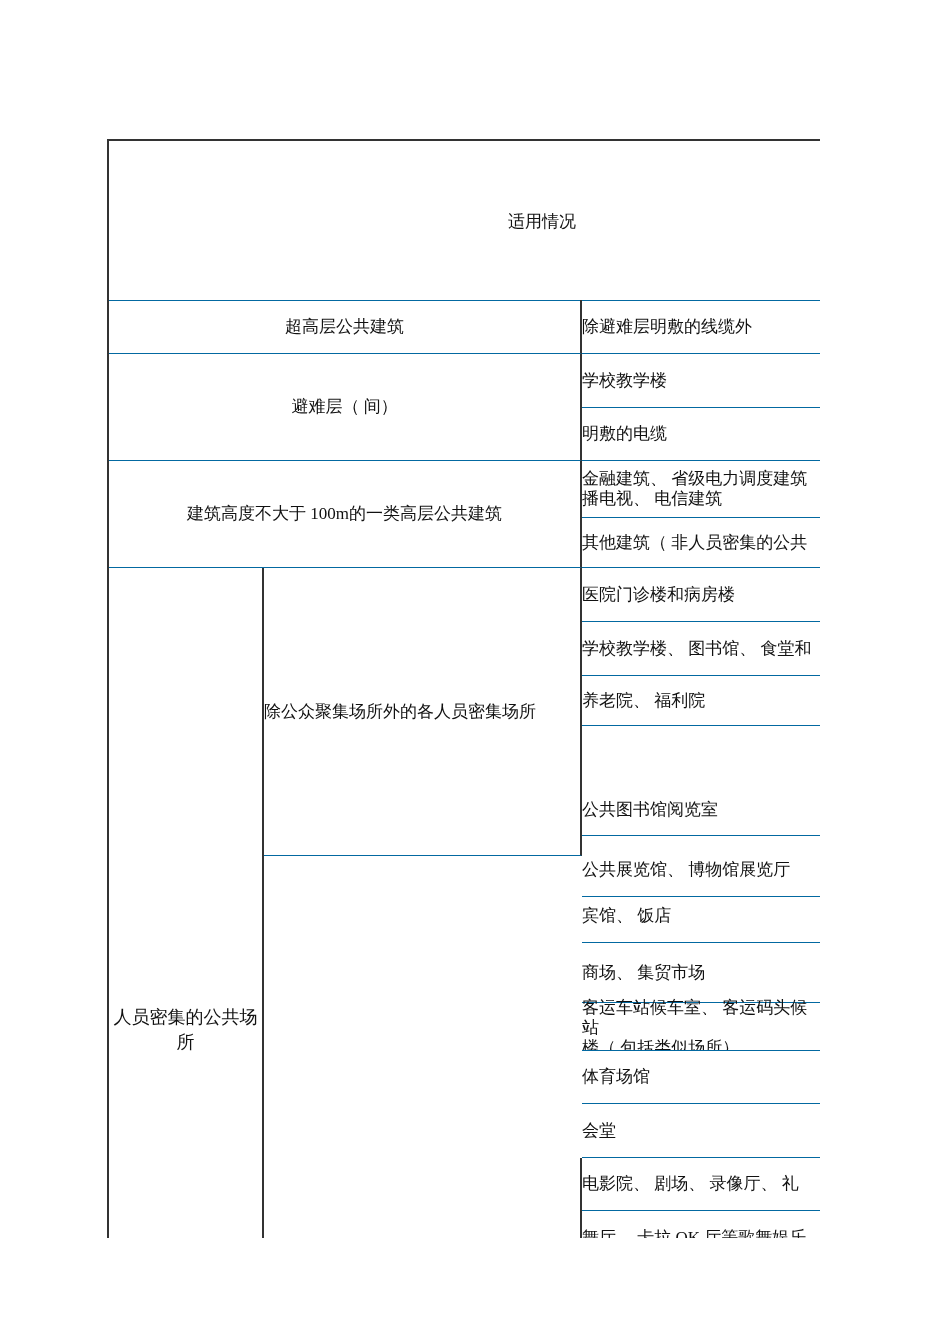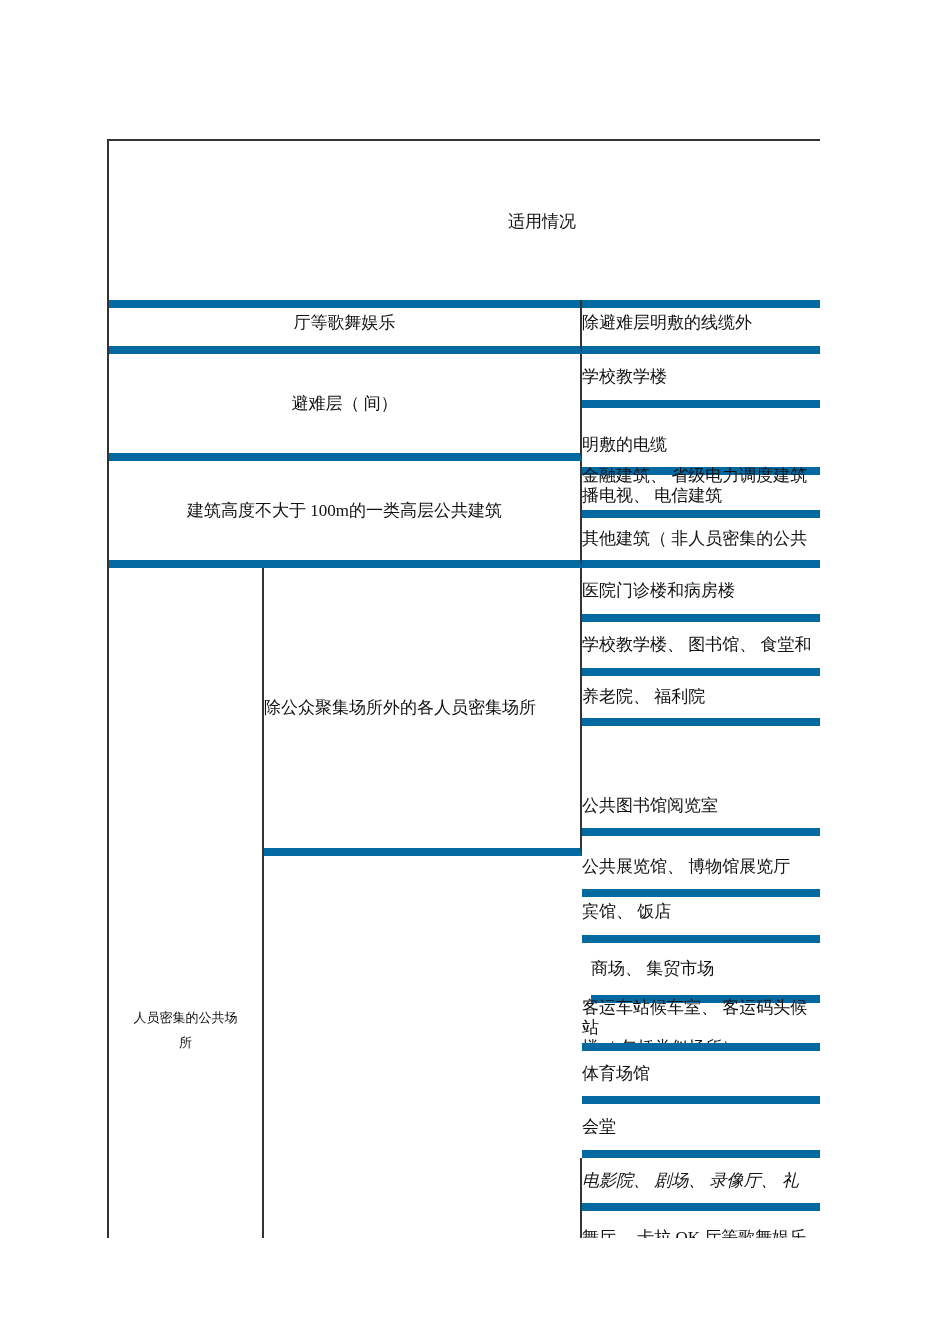--- a/index.html
+++ b/index.html
@@ -22,56 +22,56 @@
   }
   .cell{
     position:absolute;
     box-sizing:border-box;
     font-size:17px;
     line-height:24px;
     display:flex;
     align-items:center;
     overflow:hidden;
   }
-  .bb{border-bottom:8px solid #0369a1;}
+  .bb{border-bottom:1px solid #0369a1;}
   .br{border-right:2px solid #333;}
   .center{justify-content:center;text-align:center;}
   .leftpad{}
   .preline{white-space:pre-line;}
   .pre{white-space:pre;}
   .tight{line-height:20px;}
   .vtight{line-height:20px;align-items:flex-start;padding-top:2px;}
   .header-cell{position:absolute;left:0;top:0;width:711px;height:159px;}
   .header-label{
     position:absolute;left:433px;top:50%;
     transform:translate(-50%,-50%);
     font-size:17px;white-space:nowrap;
   }
   .cat-label{
     position:absolute;left:0;top:437px;width:100%;
     text-align:center;white-space:pre-line;
-    font-size:13px;line-height:25px;
+    font-size:18px;line-height:25px;
   }
   .g2{line-height:25px;}
 </style>
 </head>
 <body>
 
 <div class="doc-table">
 
   <div class="header-cell bb">
     <span class="header-label">适用情况</span>
   </div>
 
-  <div class="cell bb br center" style="left:0;top:159px;width:473px;height:54px;">厅等歌舞娱乐</div>
+  <div class="cell bb br center" style="left:0;top:159px;width:473px;height:54px;">超高层公共建筑</div>
   <div class="cell bb leftpad pre" style="left:473px;top:159px;width:240px;height:54px;">除避难层明敷的线缆外</div>
 
   <div class="cell bb br center" style="left:0;top:213px;width:473px;height:107px;">避难层（ 间）</div>
   <div class="cell bb leftpad pre" style="left:473px;top:213px;width:240px;height:54px;">学校教学楼</div>
-  <div class="cell bb leftpad pre" style="left:473px;top:267px;width:240px;height:53px;margin-top:14px;">明敷的电缆</div>
+  <div class="cell bb leftpad pre" style="left:473px;top:267px;width:240px;height:53px;">明敷的电缆</div>
 
   <div class="cell bb br center" style="left:0;top:320px;width:473px;height:107px;">建筑高度不大于 100m的一类高层公共建筑</div>
   <div class="cell bb leftpad pre tight" style="left:473px;top:320px;width:240px;height:57px;">金融建筑、 省级电力调度建筑
 播电视、 电信建筑</div>
   <div class="cell bb leftpad pre" style="left:473px;top:377px;width:240px;height:50px;">其他建筑（ 非人员密集的公共</div>
 
   <div class="cell br" style="left:0;top:427px;width:155px;height:671px;">
     <span class="cat-label">人员密集的公共场
 所</span>
   </div>
@@ -79,23 +79,23 @@
   <div class="cell bb br leftpad" style="left:155px;top:427px;width:318px;height:288px;">除公众聚集场所外的各人员密集场所</div>
   <div class="cell br" style="left:155px;top:1017px;width:318px;height:81px;"></div>
 
   <div class="cell bb leftpad pre" style="left:473px;top:427px;width:240px;height:54px;">医院门诊楼和病房楼</div>
   <div class="cell bb leftpad pre" style="left:473px;top:481px;width:240px;height:54px;">学校教学楼、 图书馆、 食堂和</div>
   <div class="cell bb leftpad pre" style="left:473px;top:535px;width:240px;height:50px;">养老院、 福利院</div>
   <div class="cell bb leftpad pre" style="left:473px;top:643px;width:240px;height:52px;">公共图书馆阅览室</div>
   <div class="cell bb leftpad pre" style="left:473px;top:695px;width:240px;height:53px;margin-top:8px;">公共展览馆、 博物馆展览厅</div>
 
   <div class="cell bb leftpad pre" style="left:473px;top:748px;width:240px;height:54px;">宾馆、 饭店</div>
-  <div class="cell bb leftpad pre" style="left:473px;top:802px;width:240px;height:60px;margin-left:9px;">商场、 集贸市场</div>
+  <div class="cell bb leftpad pre" style="left:473px;top:802px;width:240px;height:60px;">商场、 集贸市场</div>
   <div class="cell bb leftpad pre vtight" style="left:473px;top:855px;width:240px;height:55px;">客运车站候车室、 客运码头候
 站
 楼（ 包括类似场所）</div>
   <div class="cell bb leftpad pre" style="left:473px;top:910px;width:240px;height:53px;">体育场馆</div>
   <div class="cell bb leftpad pre" style="left:473px;top:963px;width:240px;height:54px;">会堂</div>
 
-  <div class="cell bb leftpad pre" style="left:473px;top:1017px;width:240px;height:53px;font-style:italic;">电影院、 剧场、 录像厅、 礼</div>
+  <div class="cell bb leftpad pre" style="left:473px;top:1017px;width:240px;height:53px;">电影院、 剧场、 录像厅、 礼</div>
   <div class="cell leftpad pre" style="left:473px;top:1070px;width:240px;height:54px;">舞厅、 卡拉 OK 厅等歌舞娱乐</div>
 
 </div>
 
 </body></html>

